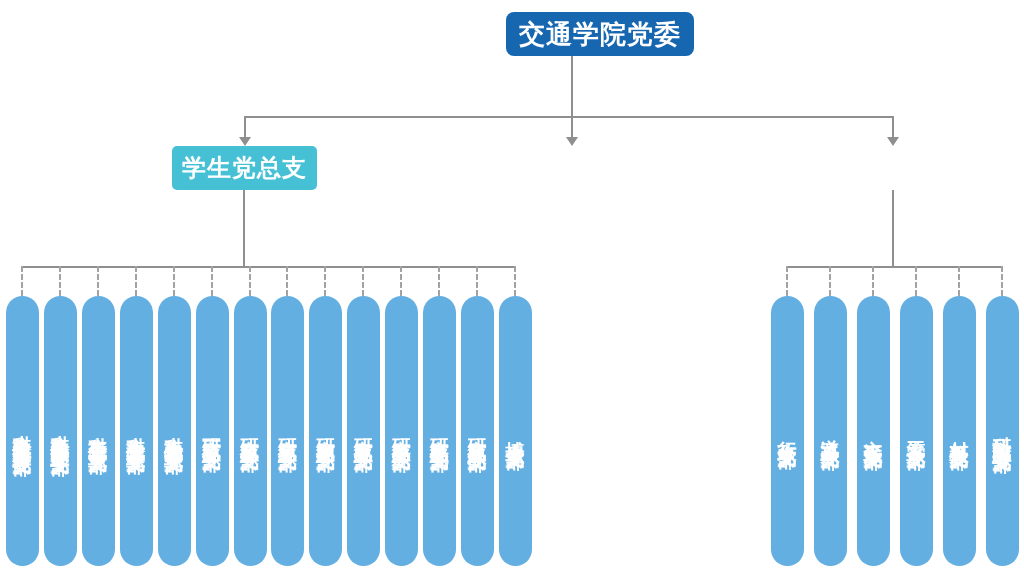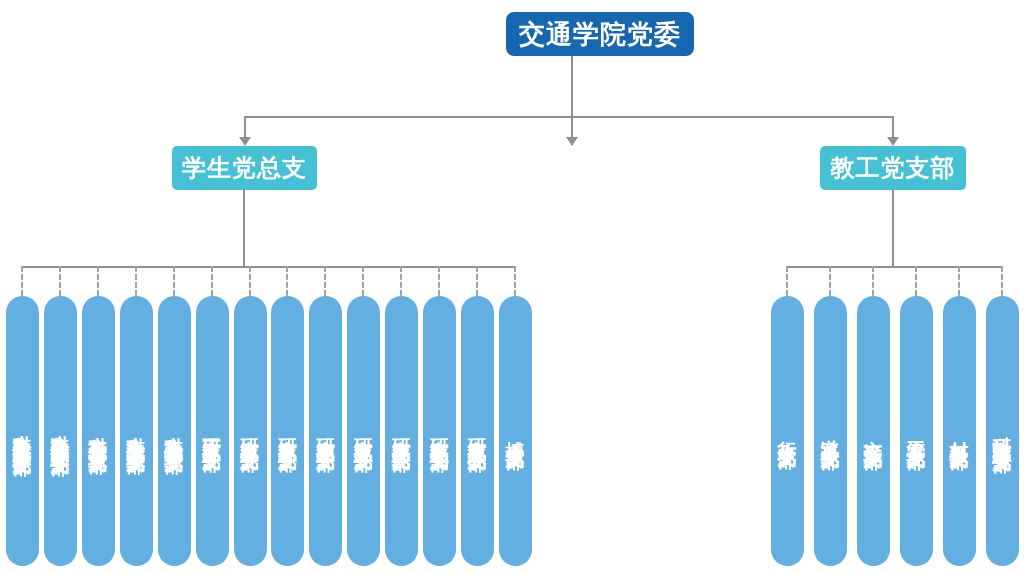--- a/index.html
+++ b/index.html
@@ -59,21 +59,20 @@
   <div class="line vline" style="left:244px;top:116px;height:22px;"></div>
   <div class="arrow-down" style="left:239px;top:137px;"></div>
 
   <div class="line vline" style="left:571px;top:116px;height:22px;"></div>
   <div class="arrow-down" style="left:566px;top:137px;"></div>
 
   <div class="line vline" style="left:892px;top:116px;height:22px;"></div>
   <div class="arrow-down" style="left:887px;top:137px;"></div>
 
   <div class="node branch-box branch-student">学生党总支</div>
-  <div class="node branch-box branch-faculty">教工党支部</div>
 
   <div class="line vline" style="left:243px;top:190px;height:77px;"></div>
   <div class="line hline" style="left:23px;top:266px;width:492px;"></div>
 
   <div class="line vline" style="left:892px;top:190px;height:77px;"></div>
   <div class="line hline" style="left:788px;top:266px;width:215px;"></div>
 
   <div class="pill-row pill-row-left">
     <div class="pill">本科生道路专业力行党支部<span class="stem"></span></div>
     <div class="pill">本科生道路专业守正党支部<span class="stem"></span></div>

